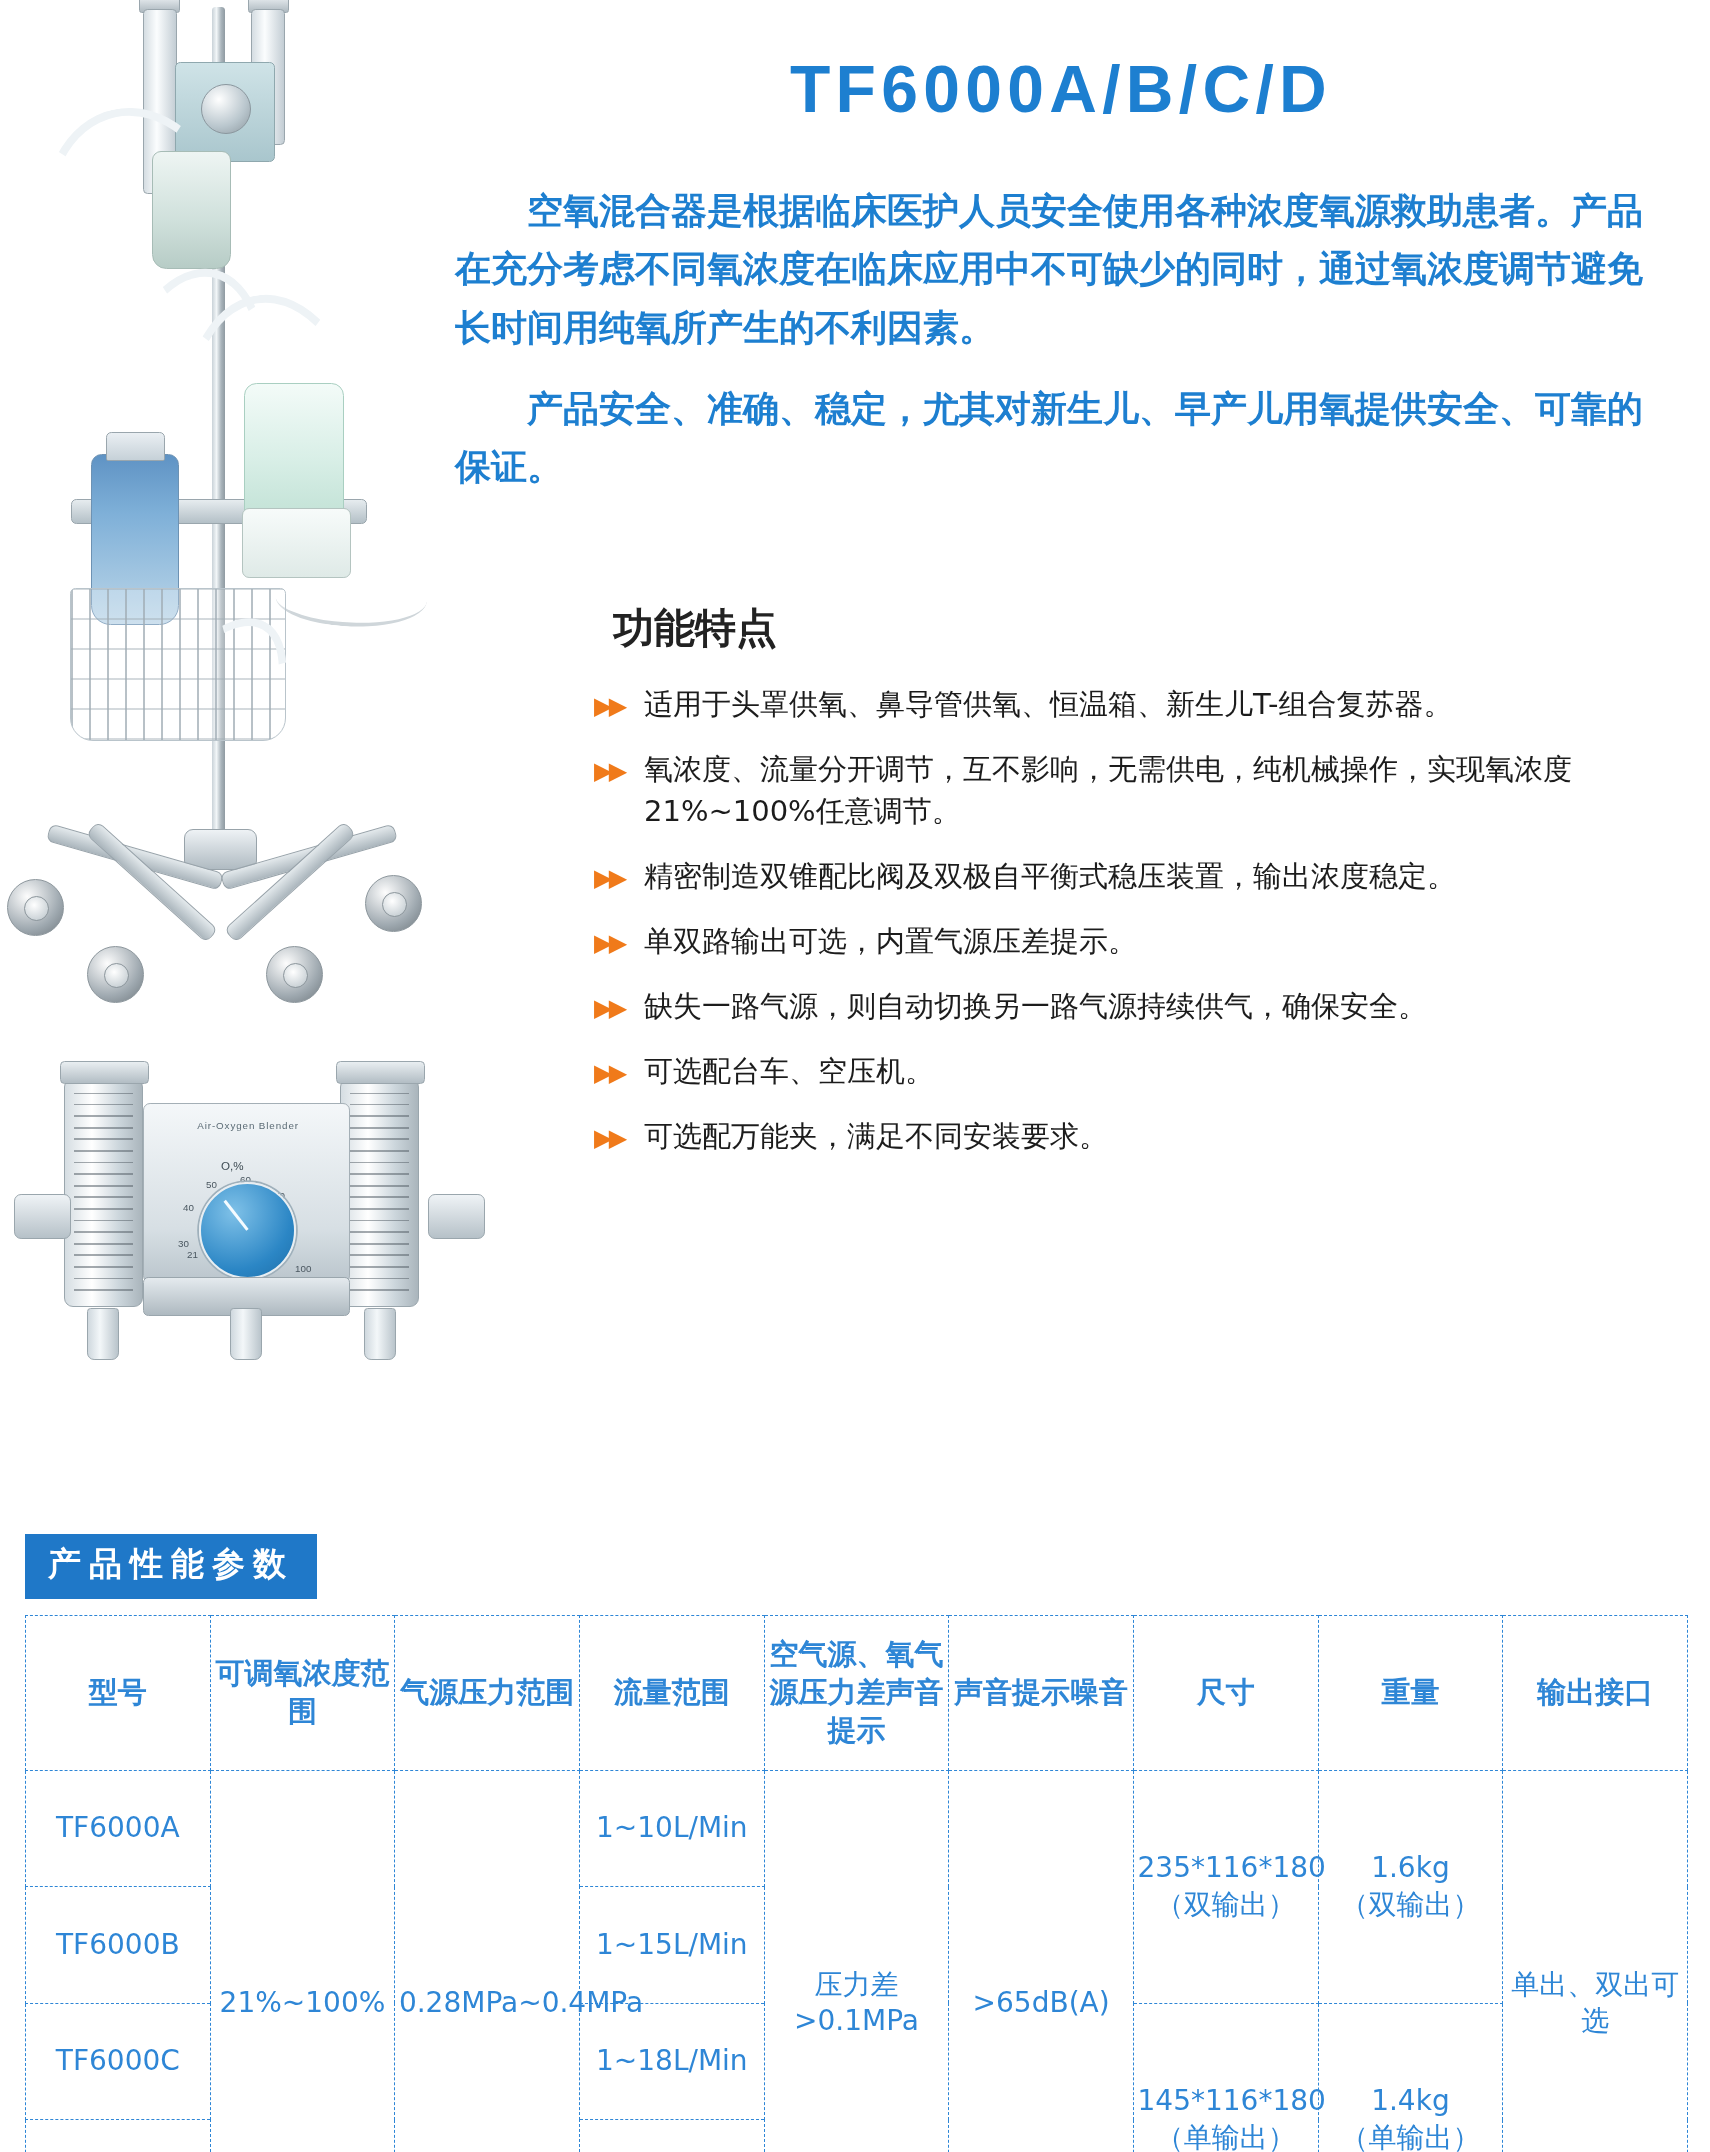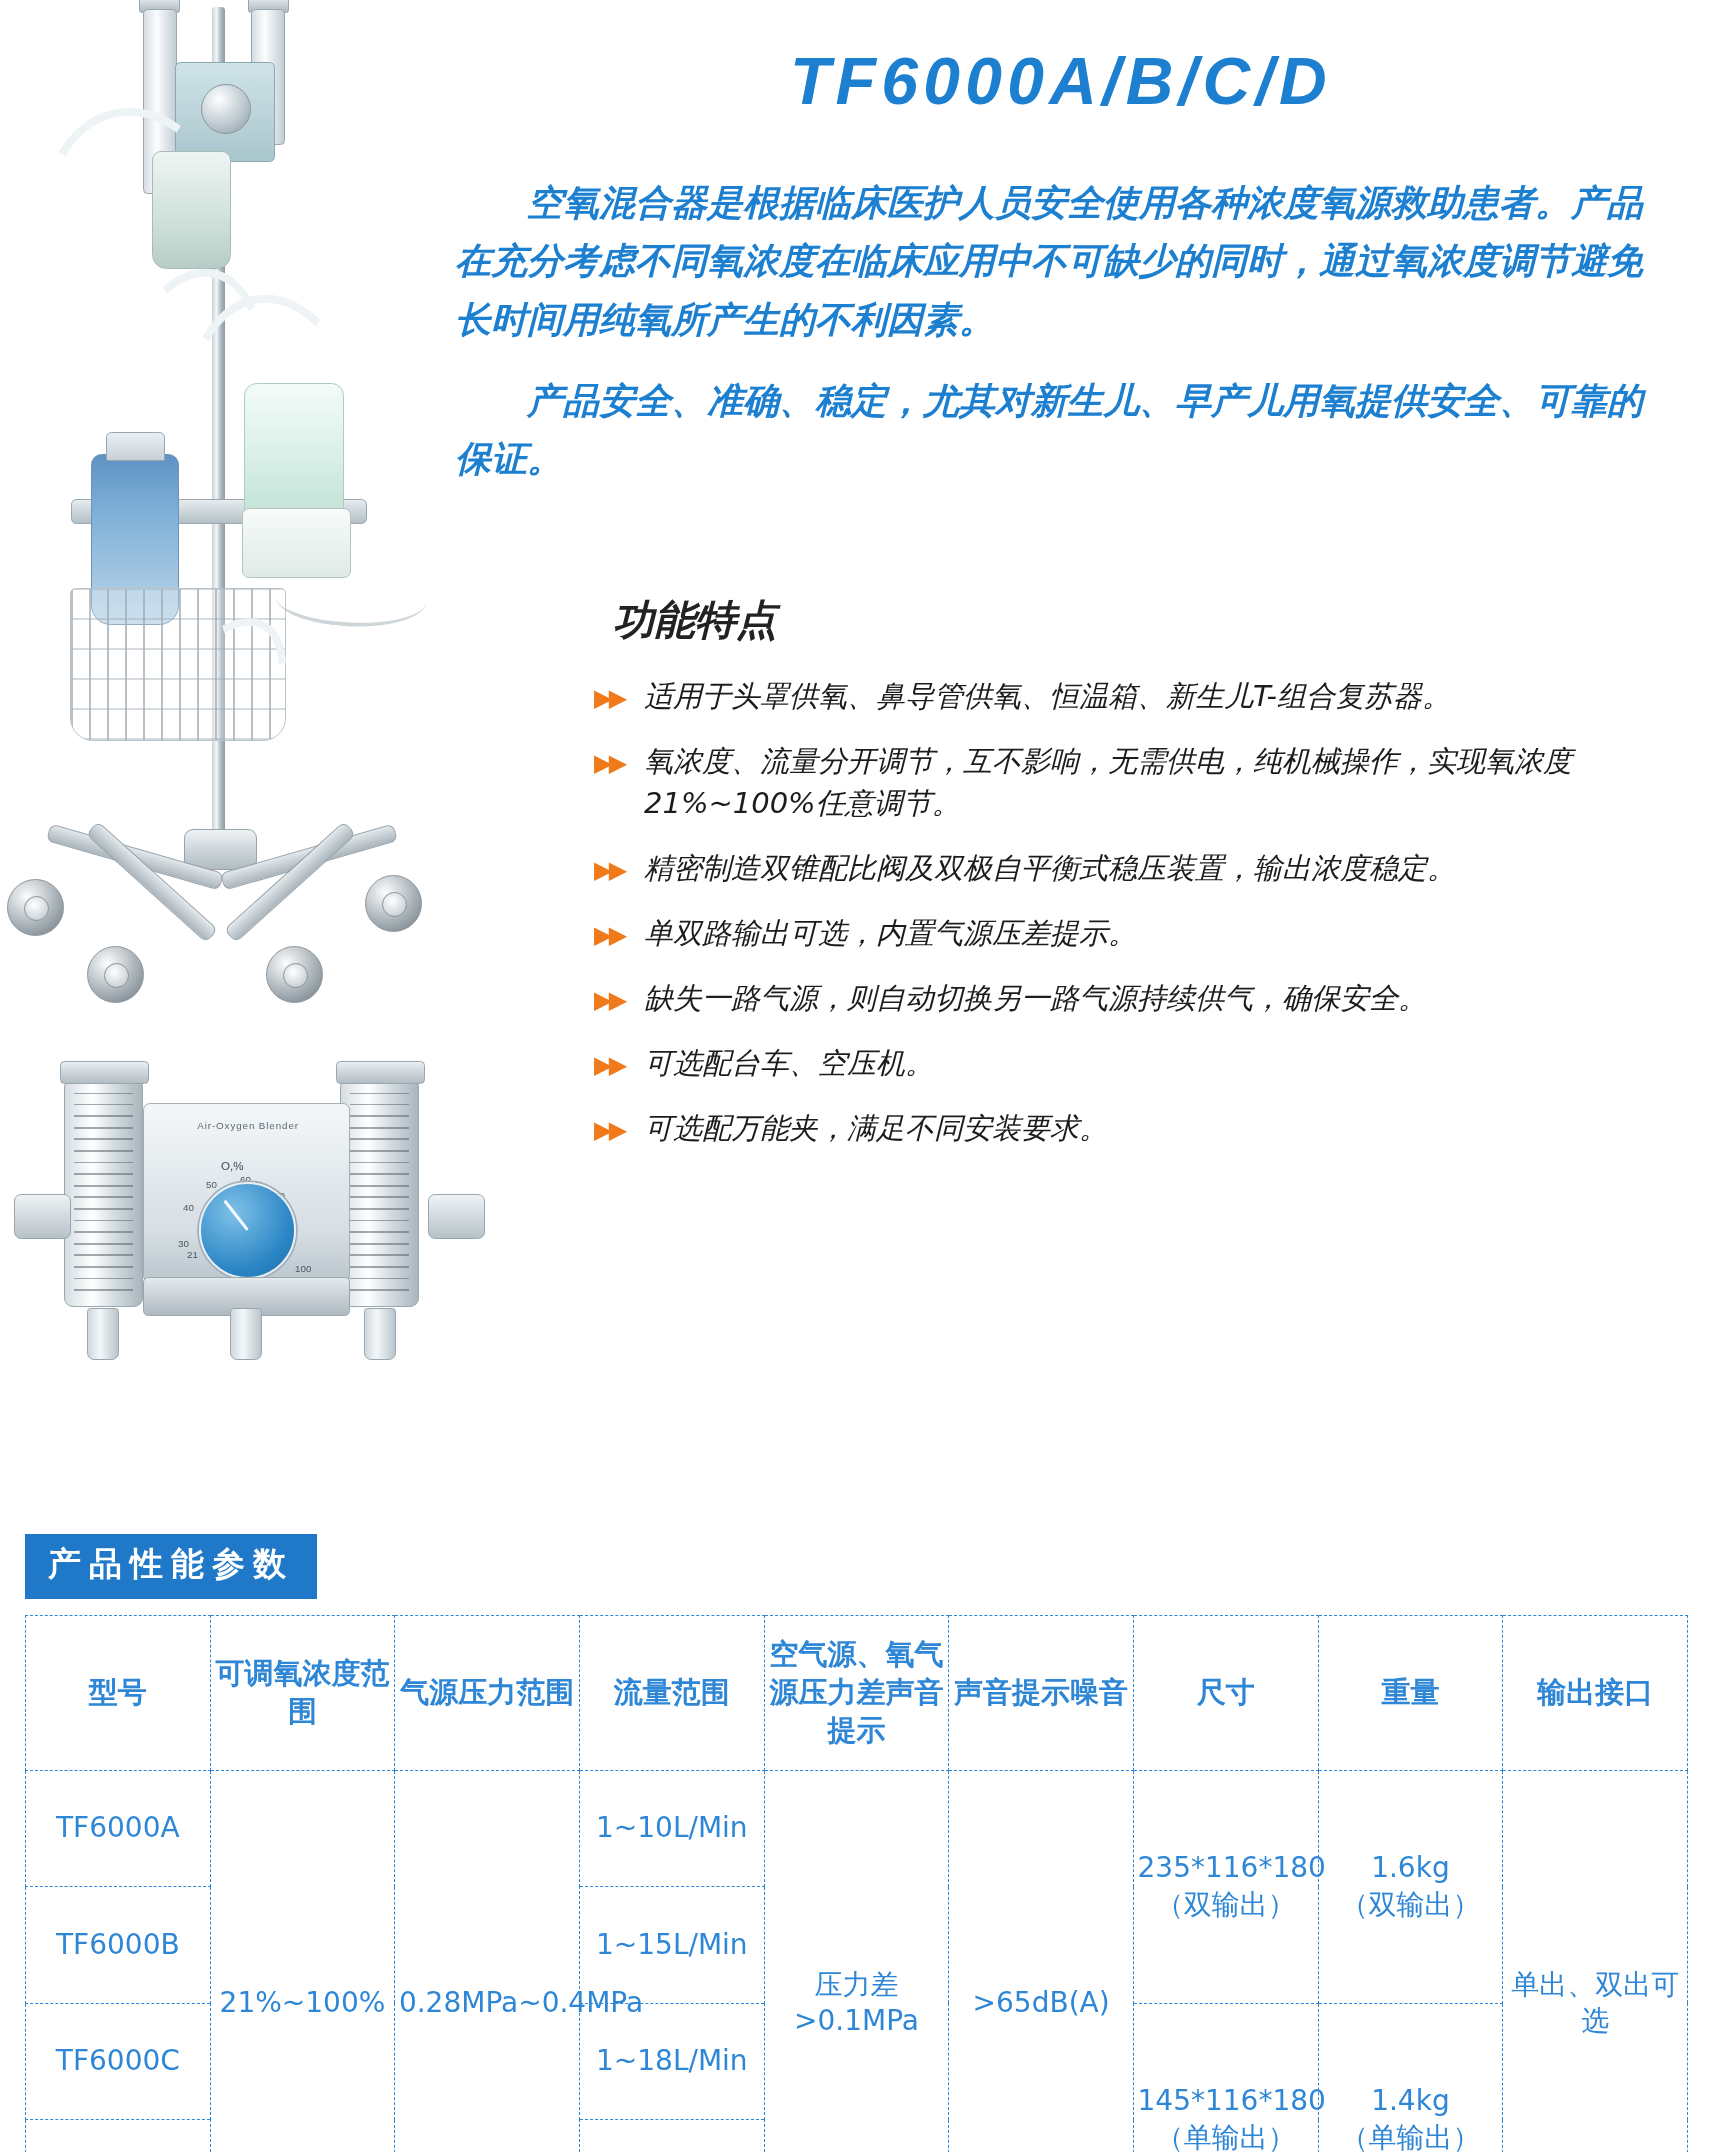--- a/index.html
+++ b/index.html
@@ -220,24 +220,23 @@
   .blender .nozzle.r{left:355px;}
   .blender .base{
     position:absolute;left:134px;top:217px;width:205px;height:37px;
     background:linear-gradient(180deg,#e4eaee,#aeb9c0);
     border:0.9px solid #9aa6ad;border-radius:5.3px;
   }
 
   
   .right-col{
     position:absolute;
-    left:419px; top:0;
+    left:419px; top:8px;
     width:1283px;
     height:1506px;
-    font-style:italic;
   }
   .title{
     position:absolute;
     left:36px; top:43px;
     width:1212px;
     text-align:center;
     font-size:66px;
     font-weight:bold;
     color:#1d7fd0;
     letter-spacing:5.3px;

